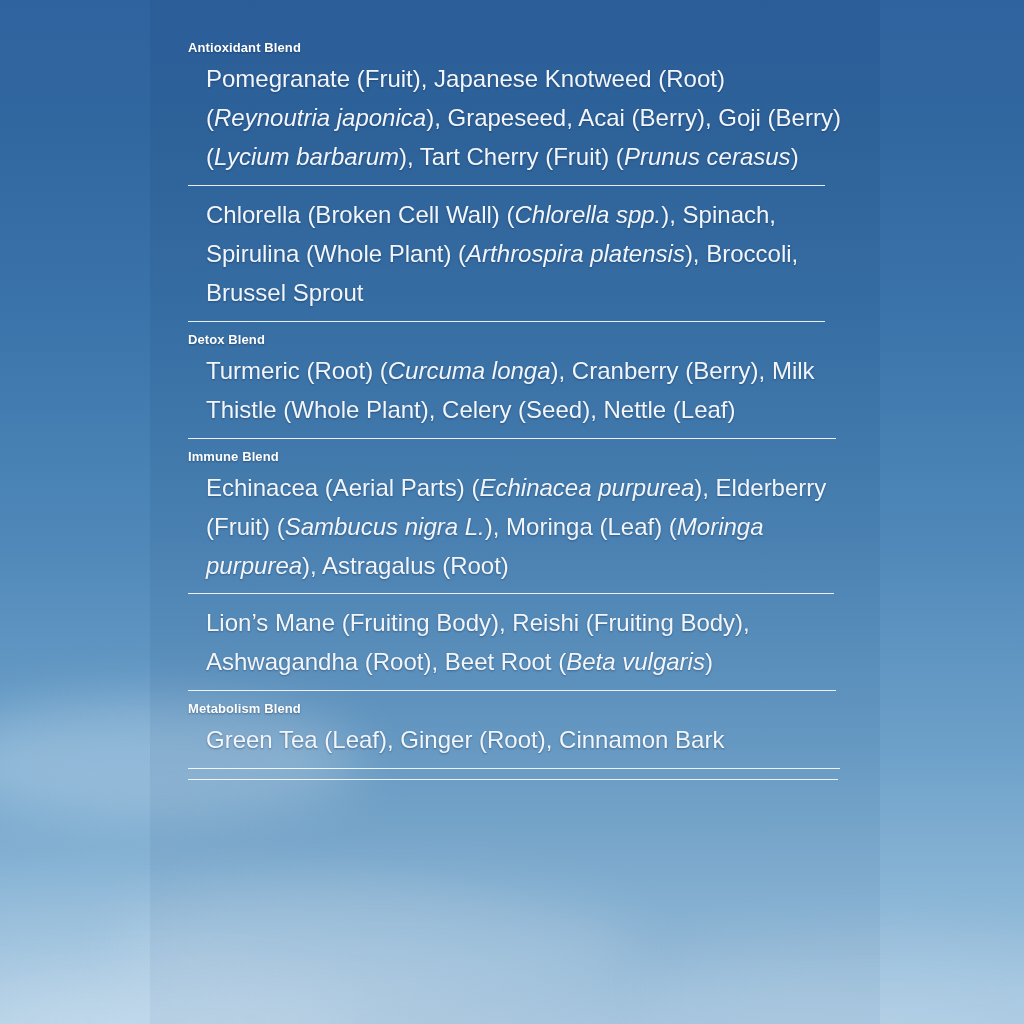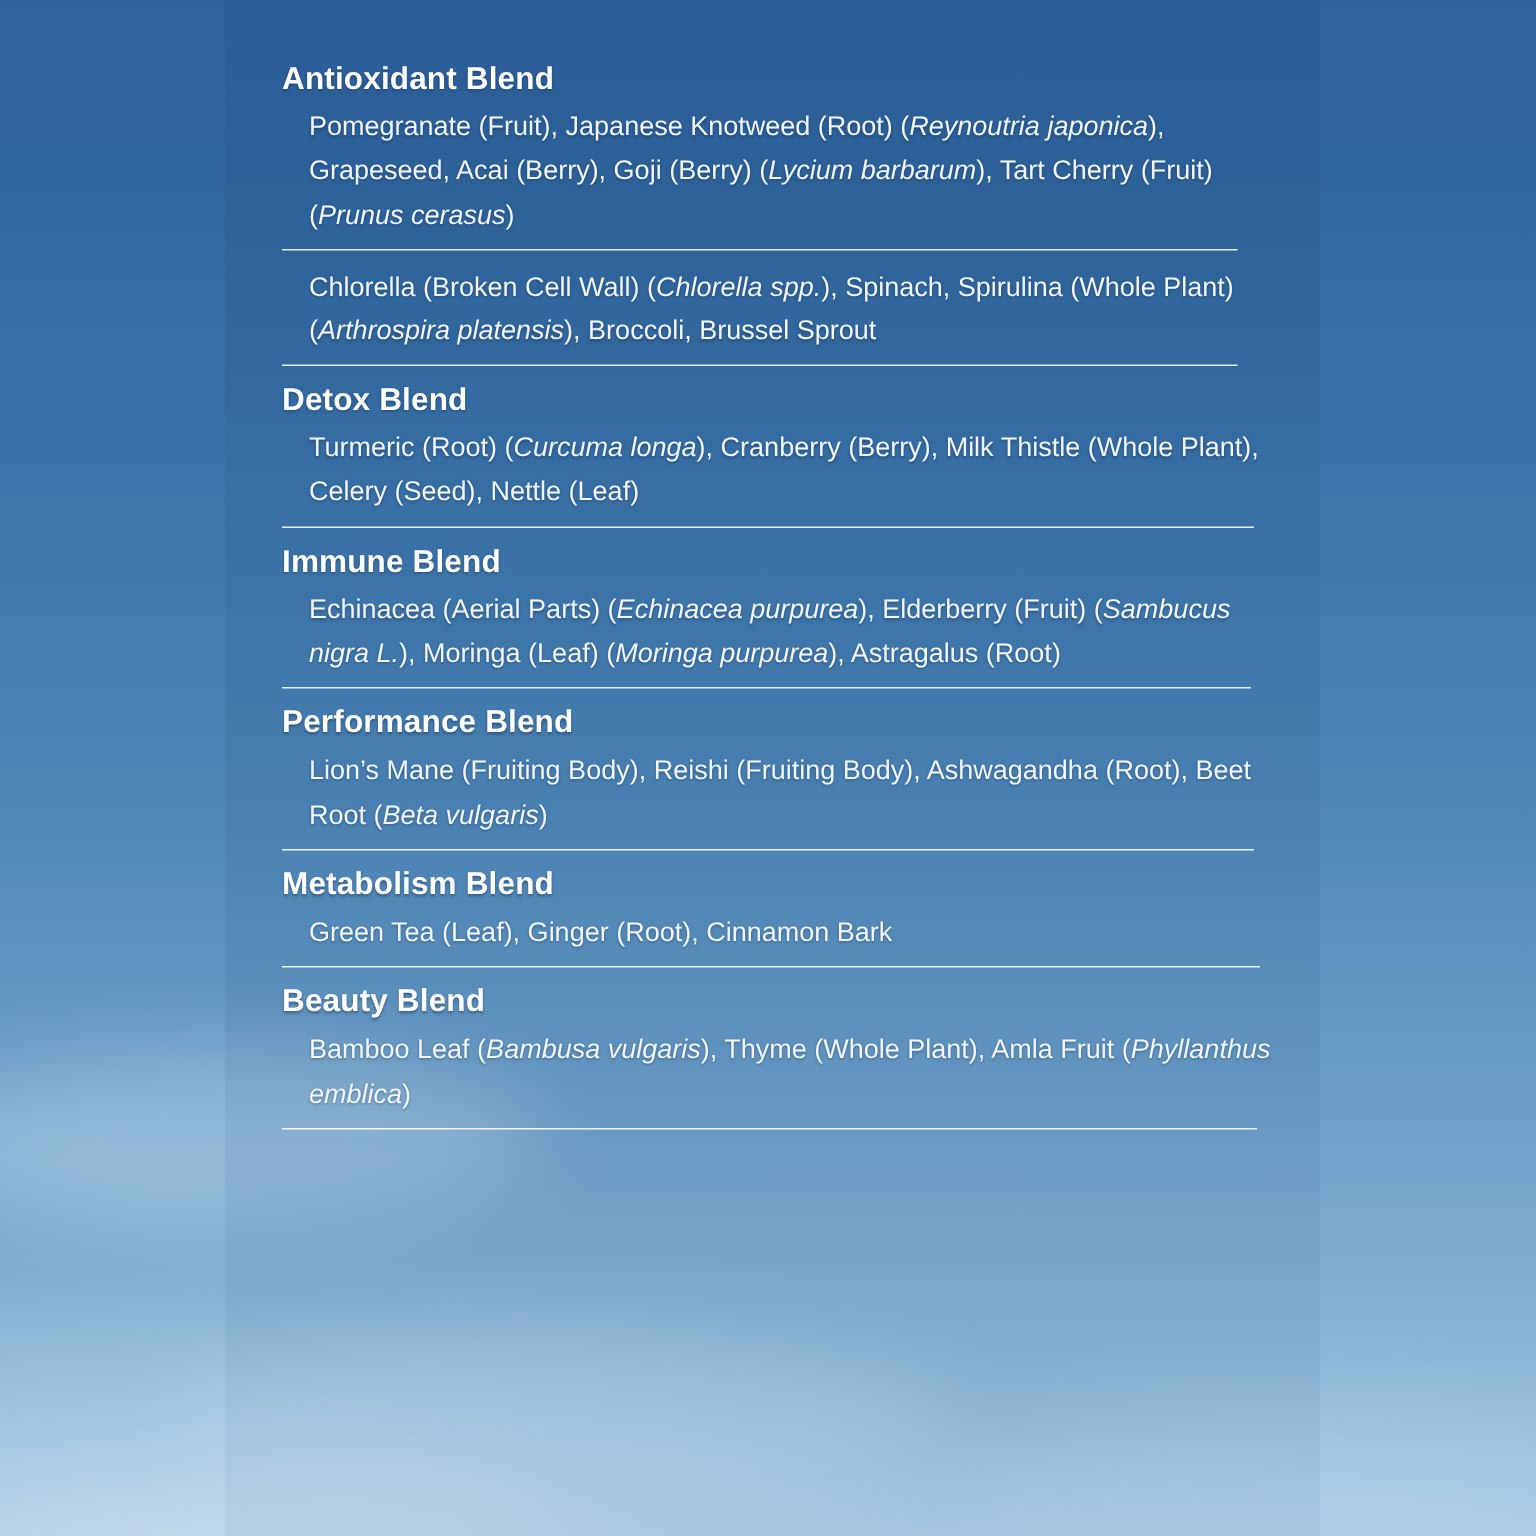--- a/index.html
+++ b/index.html
@@ -61,30 +61,30 @@
     left: 188px;
     top: 40px;
     width: 660px;
     color: #ffffff;
   }
 
   .blend {
     margin: 0 0 8px 0;
   }
   .blend-title {
-    font-size: 21px;
+    font-size: 13px;
     font-weight: bold;
     letter-spacing: .1px;
     color: #ffffff;
     text-shadow: 0 1px 2px rgba(10,35,70,0.45);
     margin: 0 0 4px 0;
     line-height: 1.25;
   }
   .blend-body {
-    font-size: 18px;
+    font-size: 24px;
     font-weight: 400;
     color: #f2f6fb;
     line-height: 1.62;
     margin: 0 0 4px 18px;
     text-shadow: 0 1px 2px rgba(10,35,70,0.40);
   }
   .blend-body i { font-style: italic; }
 
   .divider {
     height: 0;
@@ -124,30 +124,25 @@
         <div class="blend-title">Detox Blend</div>
         <div class="blend-body">Turmeric (Root) (<i>Curcuma longa</i>), Cranberry (Berry), Milk Thistle (Whole Plant), Celery (Seed), Nettle (Leaf)</div>
       </div>
       <div class="divider w3"></div>
       <div class="blend">
         <div class="blend-title">Immune Blend</div>
         <div class="blend-body">Echinacea (Aerial Parts) (<i>Echinacea purpurea</i>), Elderberry (Fruit) (<i>Sambucus nigra L.</i>), Moringa (Leaf) (<i>Moringa purpurea</i>), Astragalus (Root)</div>
       </div>
       <div class="divider w4"></div>
       <div class="blend">
-        <div class="blend-title">Performance Blend</div>
         <div class="blend-body">Lion’s Mane (Fruiting Body), Reishi (Fruiting Body), Ashwagandha (Root), Beet Root (<i>Beta vulgaris</i>)</div>
       </div>
       <div class="divider w5"></div>
       <div class="blend">
         <div class="blend-title">Metabolism Blend</div>
         <div class="blend-body">Green Tea (Leaf), Ginger (Root), Cinnamon Bark</div>
       </div>
       <div class="divider w6"></div>
-      <div class="blend">
-        <div class="blend-title">Beauty Blend</div>
-        <div class="blend-body">Bamboo Leaf (<i>Bambusa vulgaris</i>), Thyme (Whole Plant), Amla Fruit (<i>Phyllanthus emblica</i>)</div>
-      </div>
       <div class="divider w7"></div>
       <div class="blend">
       </div>
     </div>
 </div>
 
 </body></html>

